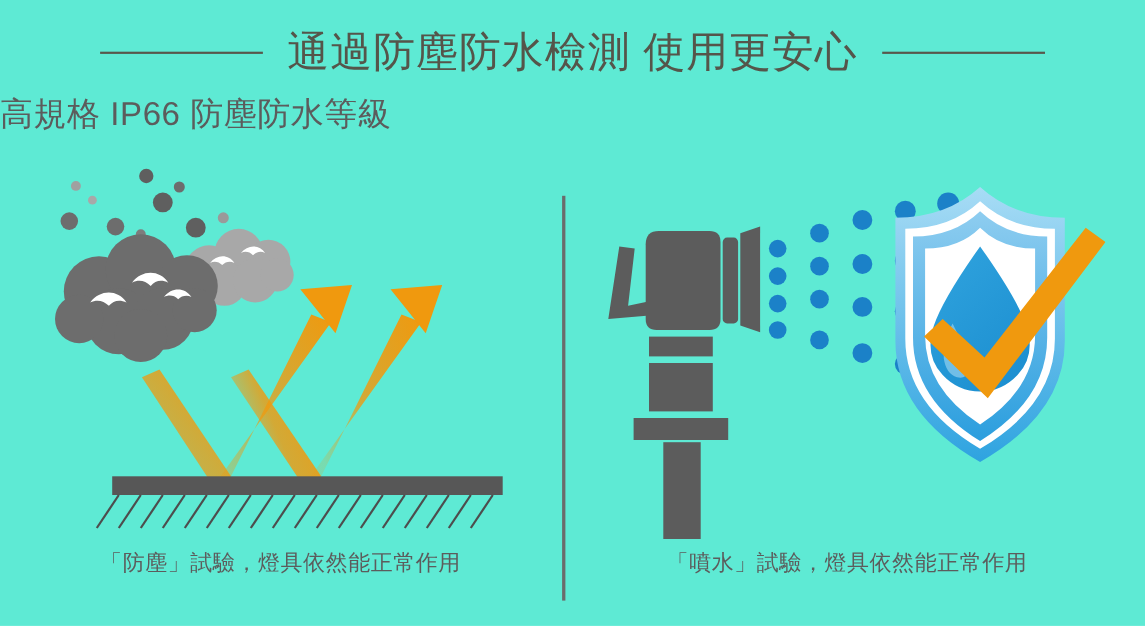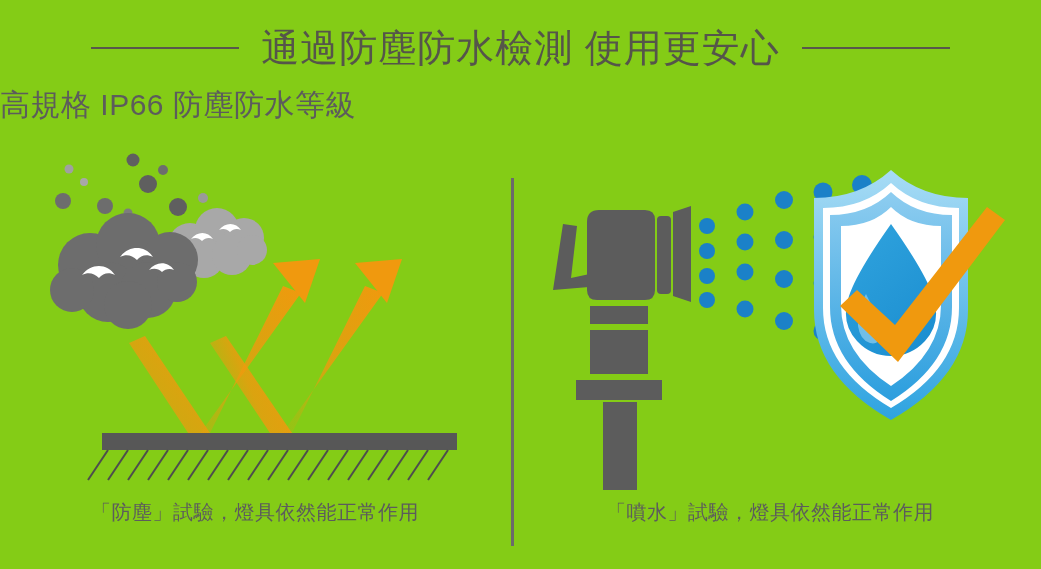--- a/index.html
+++ b/index.html
@@ -7,21 +7,21 @@
     padding: 0;
     background: #ffffff;
   }
   body {
     font-family: "Liberation Sans", "DejaVu Sans", sans-serif;
   }
   #page {
     position: relative;
     width: 1041px;
     height: 569px;
-    background: #84cc16;
+    background: #5eead4;
     overflow: hidden;
   }
 
   
   .header {
     position: absolute;
     left: 0;
     top: 0;
     width: 1041px;
     height: 140px;

